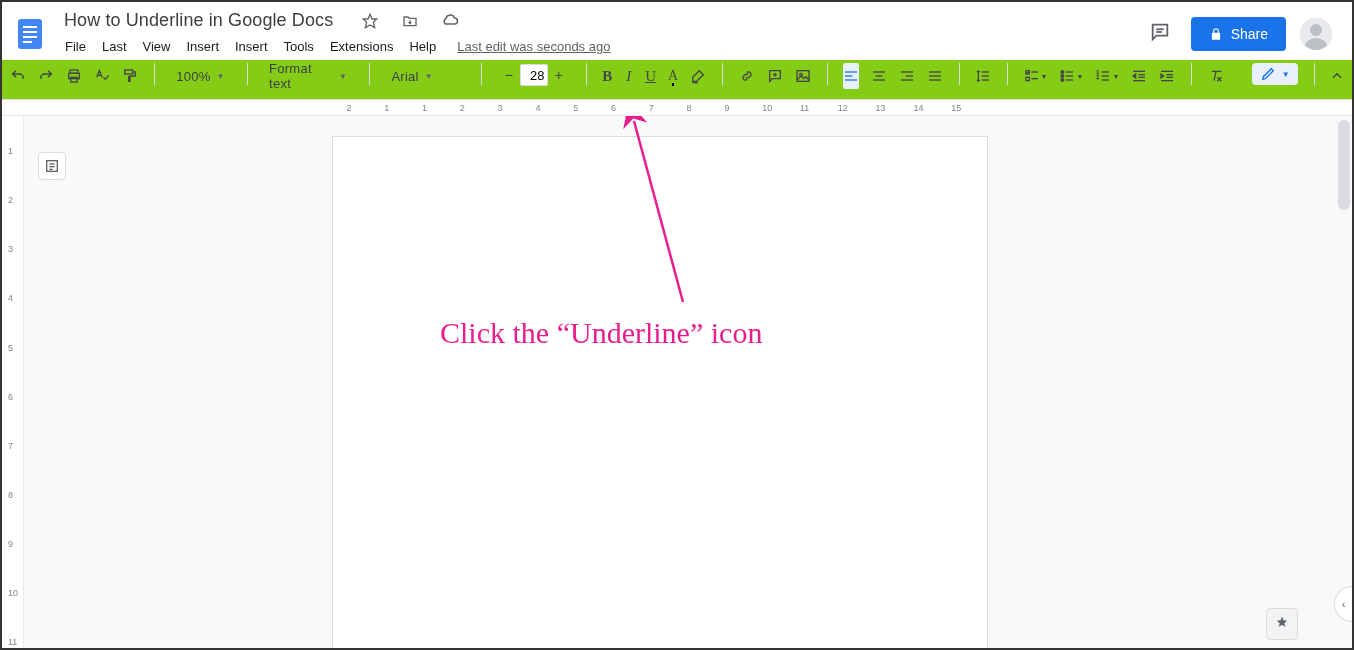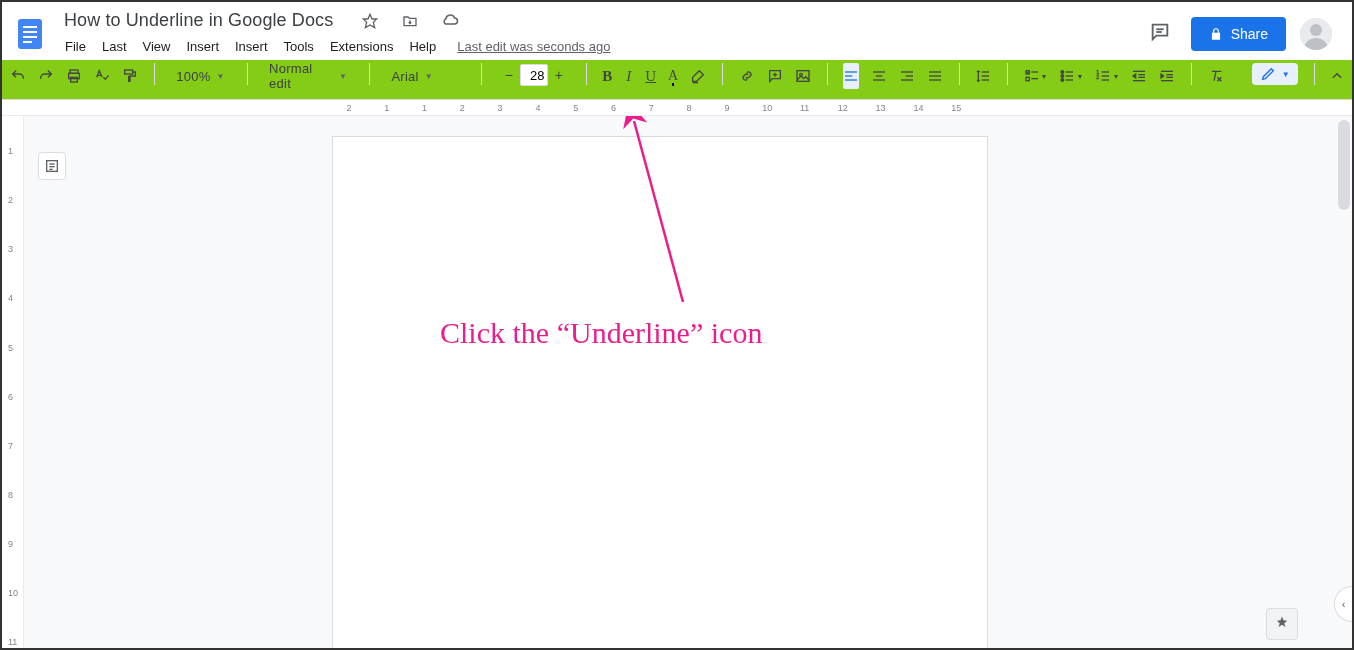--- a/index.html
+++ b/index.html
@@ -144,21 +144,21 @@
           <path d="M16 6h4v6h-8v8h-2v-8"></path>
         </svg>
       </div>
     <div class="tb-sep"></div>
     <div class="tb-combo">
         <span>100%</span>
         <span class="caret">▼</span>
       </div>
     <div class="tb-sep"></div>
     <div class="tb-combo" style="min-width:90px">
-        <span>Normal edit</span>
+        <span>Format text</span>
         <span class="caret">▼</span>
       </div>
     <div class="tb-sep"></div>
     <div class="tb-combo" style="min-width:80px">
         <span>Arial</span>
         <span class="caret">▼</span>
       </div>
     <div class="tb-sep"></div>
     <div class="font-size-box">
       <div class="fs-btn">−</div>

